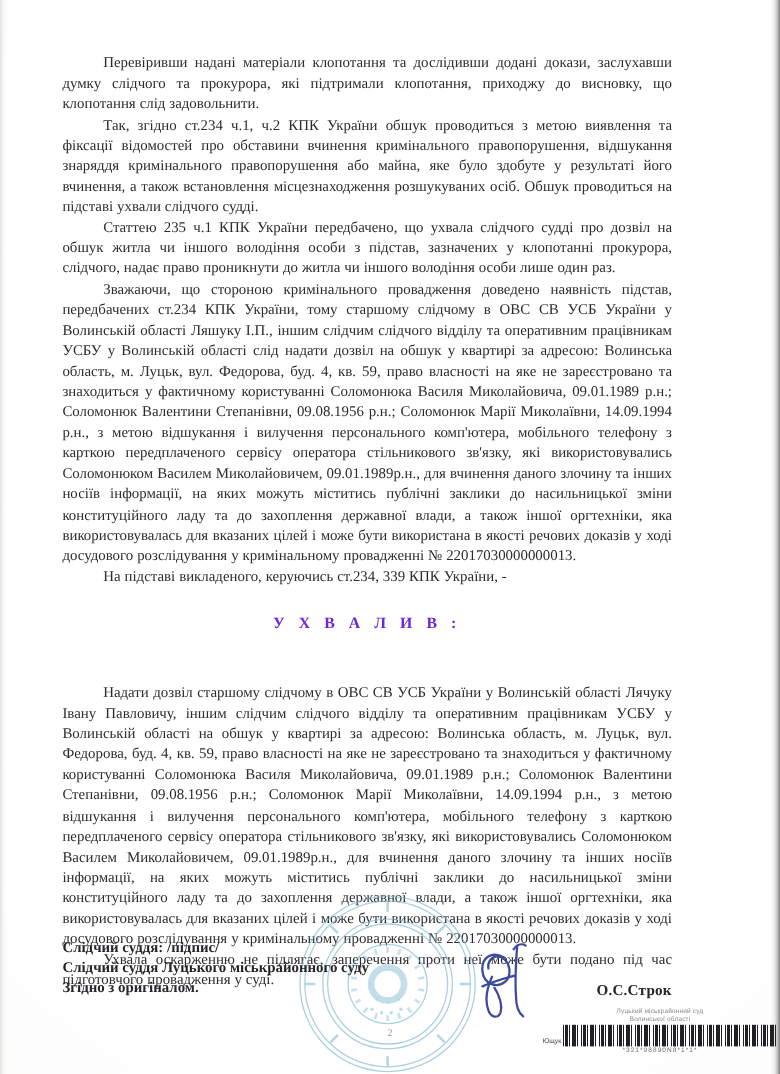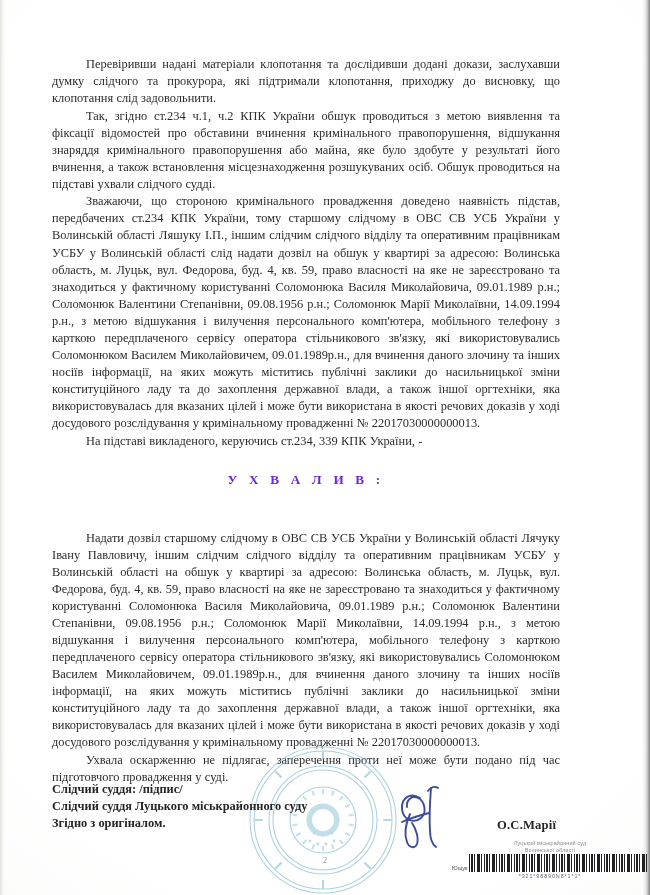--- a/index.html
+++ b/index.html
@@ -46,21 +46,21 @@
     left: 0;
     width: 5px;
     height: 895px;
     background: linear-gradient(to left, #ffffff 0%, #f2f2f0 60%, #e2e2df 100%);
     pointer-events: none;
   }
 
   #doc-body {
     position: absolute;
     left: 52px;
-    top: 56px;
+    top: 44px;
     width: 508px;
   }
 
   p.para {
     margin: 0 0 0.5px 0;
     font-size: 12.4px;
     line-height: 17.05px;
     text-align: justify;
     text-indent: 34px;
     color: #2c2c30;
@@ -190,20 +190,21 @@
   <div id="paper-texture"></div>
   <div id="scan-edge-left"></div>
   <div id="scan-edge-right"></div>
 
   <div id="doc-body">
 
     <p class="para">Перевіривши надані матеріали клопотання та дослідивши додані докази, заслухавши думку слідчого та прокурора, які підтримали клопотання, приходжу до висновку, що клопотання слід задовольнити.</p>
 
     <p class="para">Так, згідно ст.234 ч.1, ч.2 КПК України обшук проводиться з метою виявлення та фіксації відомостей про обставини вчинення кримінального правопорушення, відшукання знаряддя кримінального правопорушення або майна, яке було здобуте у результаті його вчинення, а також встановлення місцезнаходження розшукуваних осіб. Обшук проводиться на підставі ухвали слідчого судді.</p>
 
+    <p class="para">Статтею 235 ч.1 КПК України передбачено, що ухвала слідчого судді про дозвіл на обшук житла чи іншого володіння особи з підстав, зазначених у клопотанні прокурора, слідчого, надає право проникнути до житла чи іншого володіння особи лише один раз.</p>
 
     <p class="para">Зважаючи, що стороною кримінального провадження доведено наявність підстав, передбачених ст.234 КПК України, тому старшому слідчому в ОВС СВ УСБ України у Волинській області Ляшуку І.П., іншим слідчим слідчого відділу та оперативним працівникам УСБУ у Волинській області слід надати дозвіл на обшук у квартирі за адресою: Волинська область, м. Луцьк, вул. Федорова, буд. 4, кв. 59, право власності на яке не зареєстровано та знаходиться у фактичному користуванні Соломонюка Василя Миколайовича, 09.01.1989 р.н.; Соломонюк Валентини Степанівни, 09.08.1956 р.н.; Соломонюк Марії Миколаївни, 14.09.1994 р.н., з метою відшукання і вилучення персонального комп'ютера, мобільного телефону з карткою передплаченого сервісу оператора стільникового зв'язку, які використовувались Соломонюком Василем Миколайовичем, 09.01.1989р.н., для вчинення даного злочину та інших носіїв інформації, на яких можуть міститись публічні заклики до насильницької зміни конституційного ладу та до захоплення державної влади, а також іншої оргтехніки, яка використовувалась для вказаних цілей і може бути використана в якості речових доказів у ході досудового розслідування у кримінальному провадженні № 22017030000000013.</p>
 
     <p class="para">На підставі викладеного, керуючись ст.234, 339 КПК України, -</p>
 
     <p class="ruling-heading">У Х В А Л И В :</p>
 
     <p class="para">Надати дозвіл старшому слідчому в ОВС СВ УСБ України у Волинській області Лячуку Івану Павловичу, іншим слідчим слідчого відділу та оперативним працівникам УСБУ у Волинській області на обшук у квартирі за адресою: Волинська область, м. Луцьк, вул. Федорова, буд. 4, кв. 59, право власності на яке не зареєстровано та знаходиться у фактичному користуванні Соломонюка Василя Миколайовича, 09.01.1989 р.н.; Соломонюк Валентини Степанівни, 09.08.1956 р.н.; Соломонюк Марії Миколаївни, 14.09.1994 р.н., з метою відшукання і вилучення персонального комп'ютера, мобільного телефону з карткою передплаченого сервісу оператора стільникового зв'язку, які використовувались Соломонюком Василем Миколайовичем, 09.01.1989р.н., для вчинення даного злочину та інших носіїв інформації, на яких можуть міститись публічні заклики до насильницької зміни конституційного ладу та до захоплення державної влади, а також іншої оргтехніки, яка використовувалась для вказаних цілей і може бути використана в якості речових доказів у ході досудового розслідування у кримінальному провадженні № 22017030000000013.</p>
 
 
@@ -302,21 +303,21 @@
       <path d="M30,9 C33,5 37,4 40,6"></path>
     </g>
   </svg>
 
   <div id="signature-block">
     <span class="sig-line">Слідчий суддя: /підпис/</span>
     <span class="sig-line">Слідчий суддя Луцького міськрайонного суду</span>
     <span class="sig-line">Згідно з оригіналом.</span>
   </div>
 
-  <div id="judge-name">О.С.Марії</div>
+  <div id="judge-name">О.С.Строк</div>
 
   <div id="barcode-label">
     <div id="barcode-court-line1">Луцький міськрайонний суд</div>
     <div id="barcode-court-line2">Волинської області</div>
     <div id="barcode-row">
       <span id="barcode-prefix-label">Ющук</span>
       <span id="barcode-bars"></span>
     </div>
     <div id="barcode-digits">*321*98890N8*1*1*</div>
   </div>

